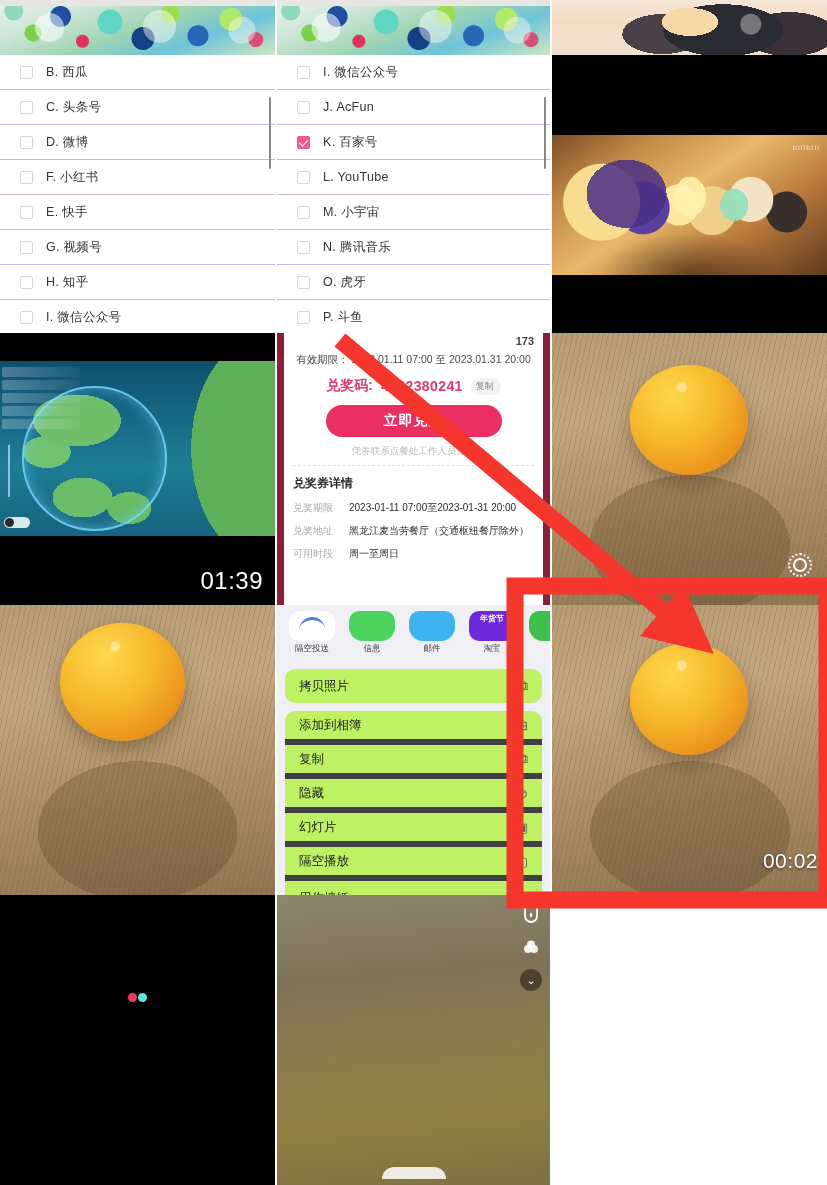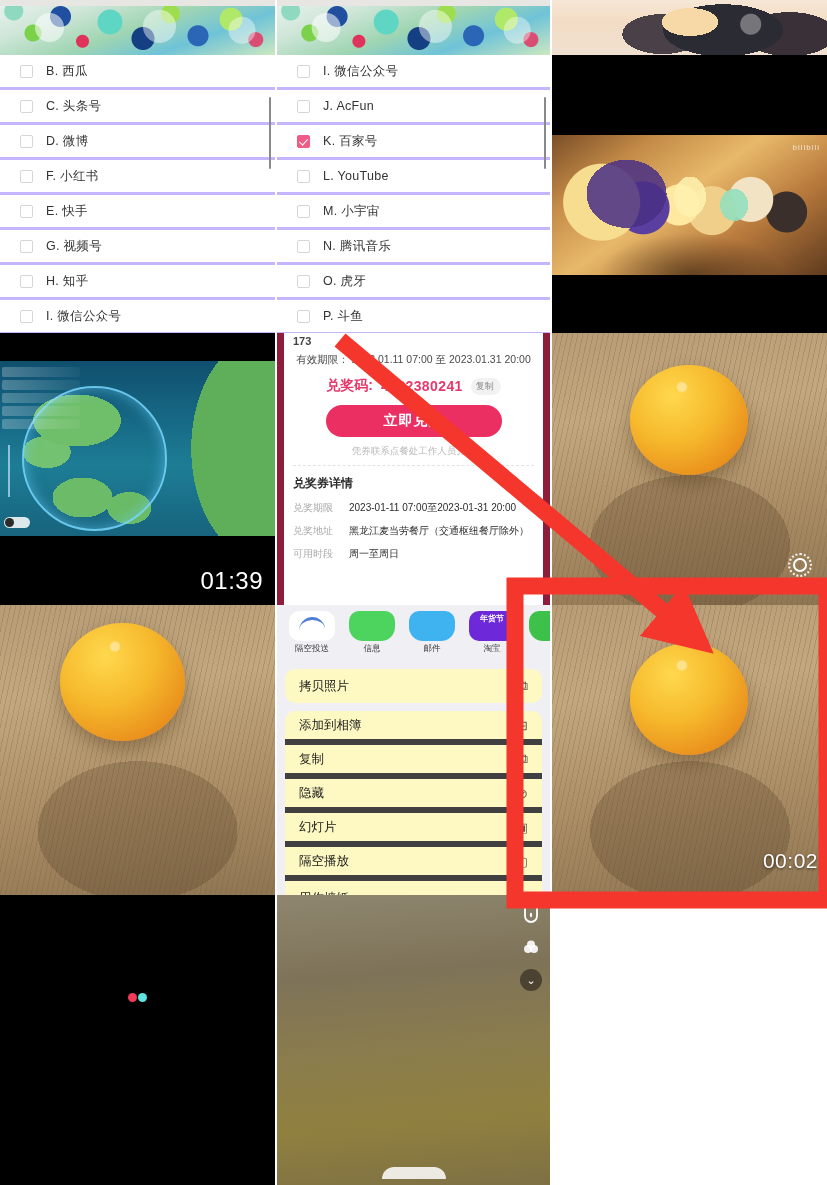--- a/index.html
+++ b/index.html
@@ -65,21 +65,21 @@
       radial-gradient(ellipse 28px 14px at 50% 40%, #f7d9a8 0 100%, transparent 100%),
       radial-gradient(circle at 72% 44%, rgba(255,255,255,.35) 0 10px, transparent 11px);
   }
 
   
   .r2 { top:55px; height:278px; }
   .list-panel{ background:#fff; width:100%; height:100%; position:relative; }
   .opt-row{
     display:flex; align-items:center;
     height:35px; padding-left:20px;
-    border-bottom:3px solid #c4b5fd;
+    border-bottom:1px solid #c4b5fd;
   }
   .cbx{
     width:13px; height:13px;
     border:1px solid #d6d6d6; border-radius:2px;
     background:#fff; flex:0 0 auto;
   }
   .cbx.on{
     background:#ef5c87; border-color:#ef5c87;
     position:relative;
   }
@@ -178,21 +178,21 @@
     letter-spacing:.5px;
   }
 
   
   .coupon{ background:#fff; width:100%; height:100%; position:relative; padding:0 16px; }
   .coupon-edge-l, .coupon-edge-r{
     position:absolute; top:0; bottom:0; width:7px; background:#8d1d3a;
   }
   .coupon-edge-l{ left:0; } .coupon-edge-r{ right:0; }
   .coupon-top-amt{
-    text-align:left; font-size:11px; color:#444; padding-top:2px; font-weight:700;
+    text-align:right; font-size:11px; color:#444; padding-top:2px; font-weight:700;
   }
   .coupon-valid{
     text-align:center; font-size:10.5px; color:#4a4a4a;
     line-height:16px; padding-top:4px;
   }
   .coupon-code{
     display:flex; align-items:center; justify-content:center;
     gap:8px; padding-top:10px;
   }
   .coupon-code .lbl{ font-size:14px; color:#e8376a; font-weight:700; }
@@ -275,21 +275,21 @@
   .ic.mail{ background:#3fb3f0; border-radius:10px 10px 14px 14px; }
   .ic.taobao{ background:#6d28d9; position:relative;text-decoration:underline; }
   .ic.taobao .badge{
     position:absolute; left:0; right:0; top:2px;
     font-size:8px; color:#fff; font-weight:700; text-align:center;
   }
   .ic.wechat{ background:#3ec14b; border-radius:10px 10px 14px 14px; }
   .app .nm{ font-size:8.5px; color:#3a3a3a; margin-top:2px; }
 
   .menu-group{
-    background:#fef9c3; border-radius:10px; margin-top:8px; overflow:hidden;
+    background:#bef264; border-radius:10px; margin-top:8px; overflow:hidden;
   }
   .menu-group.first{ margin-top:10px; }
   .mi{
     height:34px; display:flex; align-items:center; justify-content:space-between;
     padding:0 14px; border-bottom:6px solid #404040;
     font-size:12.5px; color:#1a1a1a;
   }
   .mi:last-child{ border-bottom:none; }
   .mi .gly{ font-size:13px; color:#3a3a3a; opacity:.85; }
 

